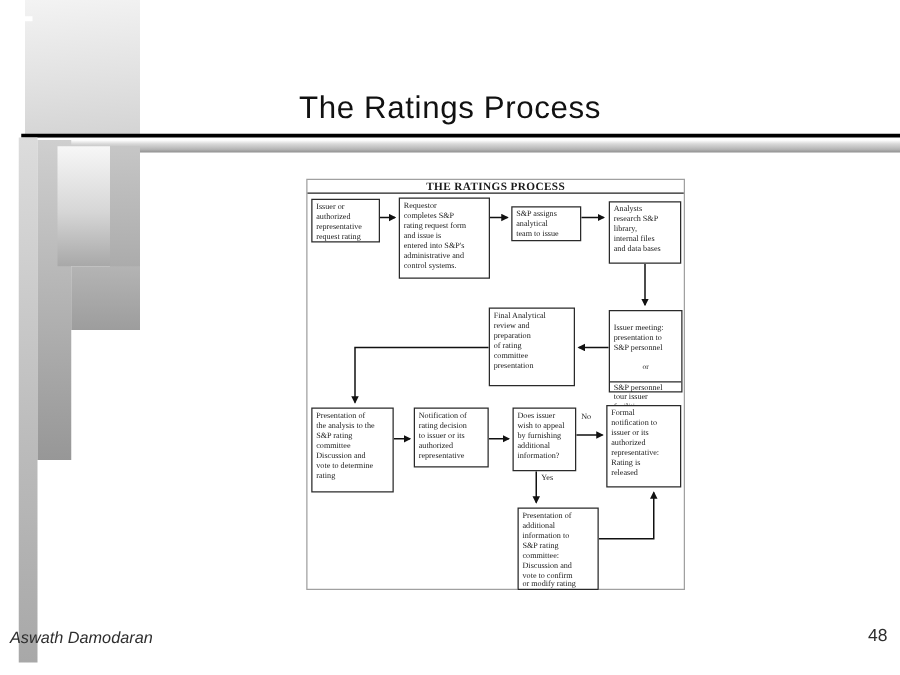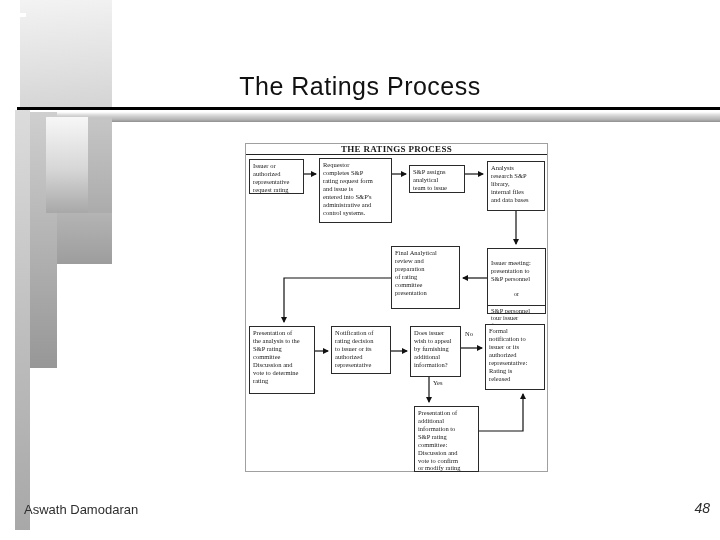--- a/index.html
+++ b/index.html
@@ -21,24 +21,24 @@
   .block-right{left:88px;top:117px;width:24px;height:147px;
     background:linear-gradient(180deg,#c6c6c6 0%,#b2b2b2 50%,#9c9c9c 100%);}
   .block-bottom{left:57px;top:213px;width:55px;height:51px;
     background:linear-gradient(180deg,#b4b4b4 0%,#9d9d9d 100%);}
   .black-rule{left:17px;top:107px;width:703px;height:3px;background:#000;}
   .gray-rule{left:40px;top:112px;width:680px;height:10px;
     background:linear-gradient(180deg,#ffffff 0%,#dadada 30%,#b4b4b4 75%,#8f8f8f 100%);}
   
   .slide-title{position:absolute;left:0;top:72px;width:720px;text-align:center;
     font-size:25px;color:#111;font-weight:400;letter-spacing:0.5px;}
-  .footer-author{position:absolute;left:24px;top:502px;font-size:13px;
+  .footer-author{position:absolute;left:8px;top:502px;font-size:13px;
+    font-style:italic;color:#2e2e2e;}
+  .page-number{position:absolute;right:10px;top:500px;font-size:14px;
     color:#2e2e2e;}
-  .page-number{position:absolute;right:10px;top:500px;font-size:14px;
-    font-style:italic;color:#2e2e2e;}
   
   .chart{position:absolute;left:245px;top:143px;width:303px;height:329px;
     border:1px solid #a0a0a0;background:#fff;box-sizing:border-box;
     font-family:"Liberation Serif",serif;color:#1a1a1a;}
   .chart-header{position:absolute;left:0;top:0;width:100%;height:10px;
     border-bottom:1px solid #222;text-align:center;
     font-size:9px;font-weight:bold;line-height:10px;letter-spacing:0.3px;}
   .fbox{position:absolute;background:#fff;border:1px solid #2a2a2a;
     font-size:6.5px;line-height:1.22;padding:2px 3px;white-space:pre-line;
     box-sizing:border-box;}

